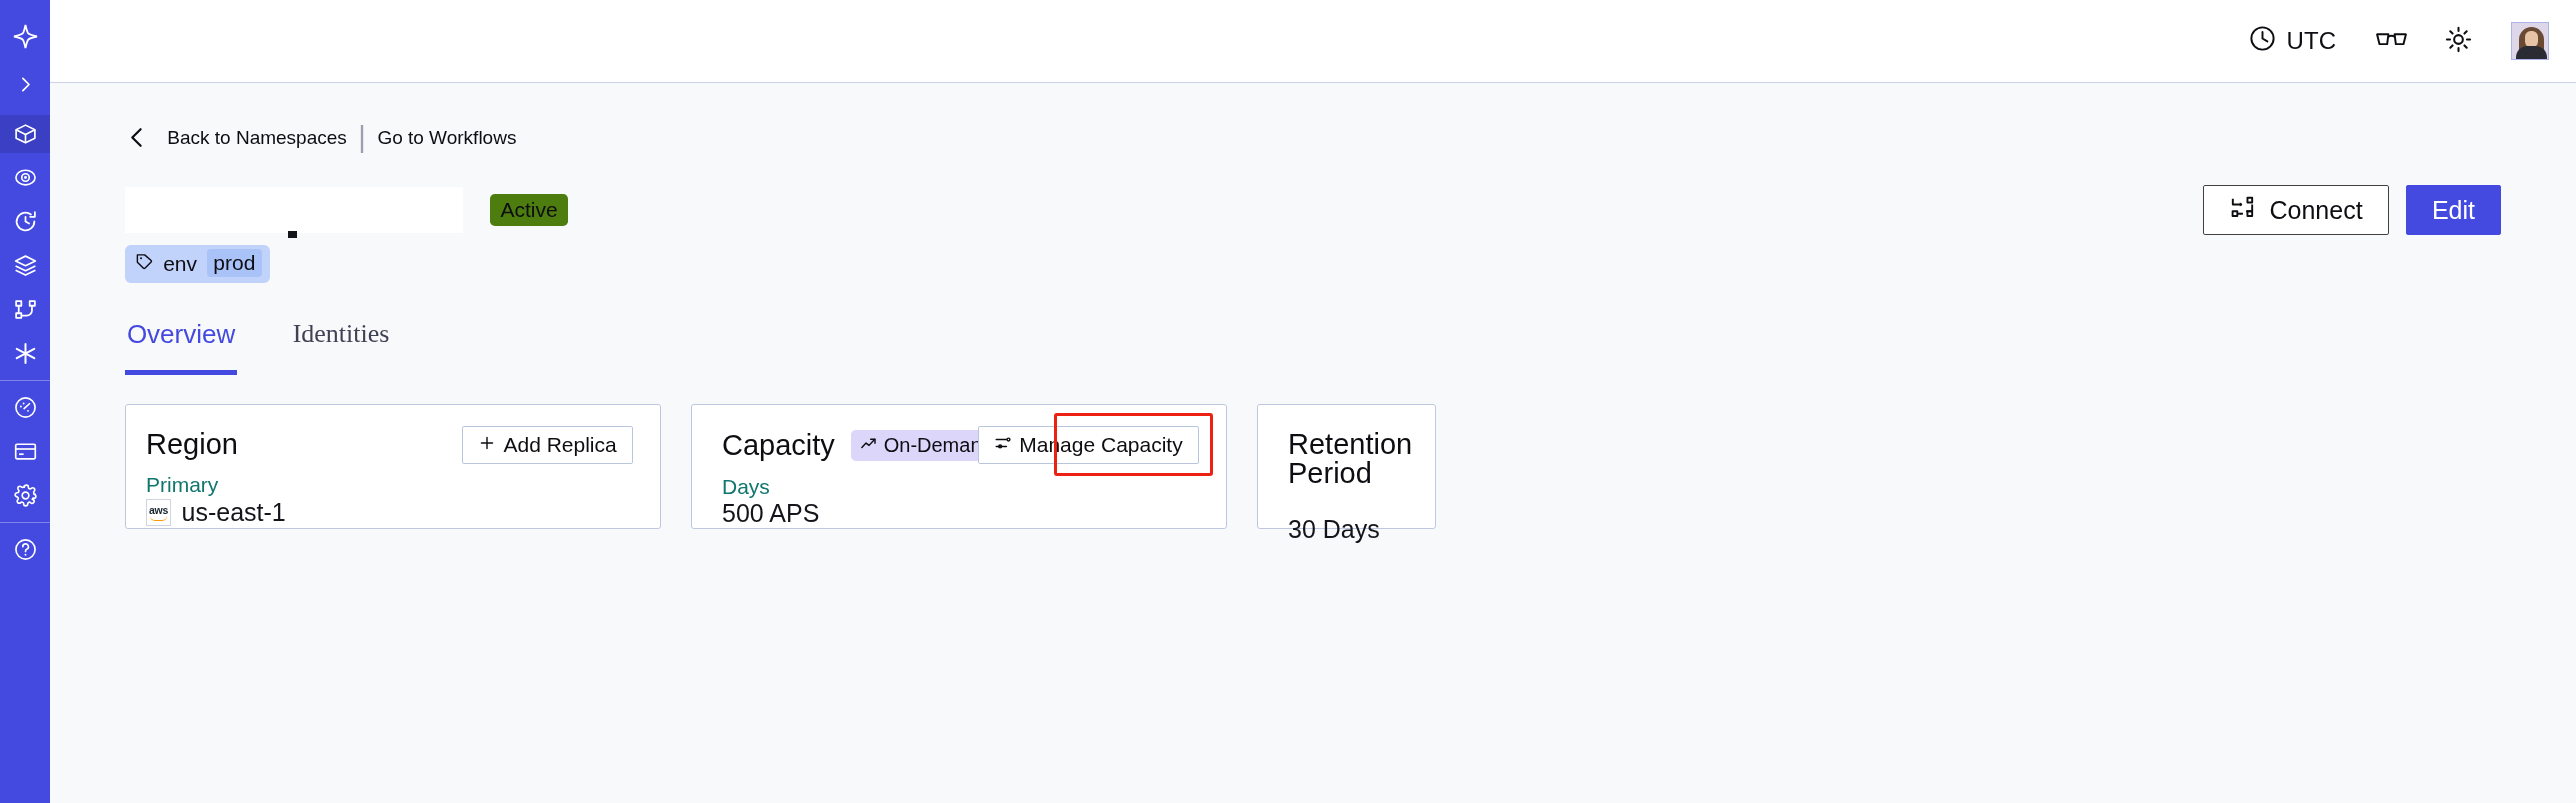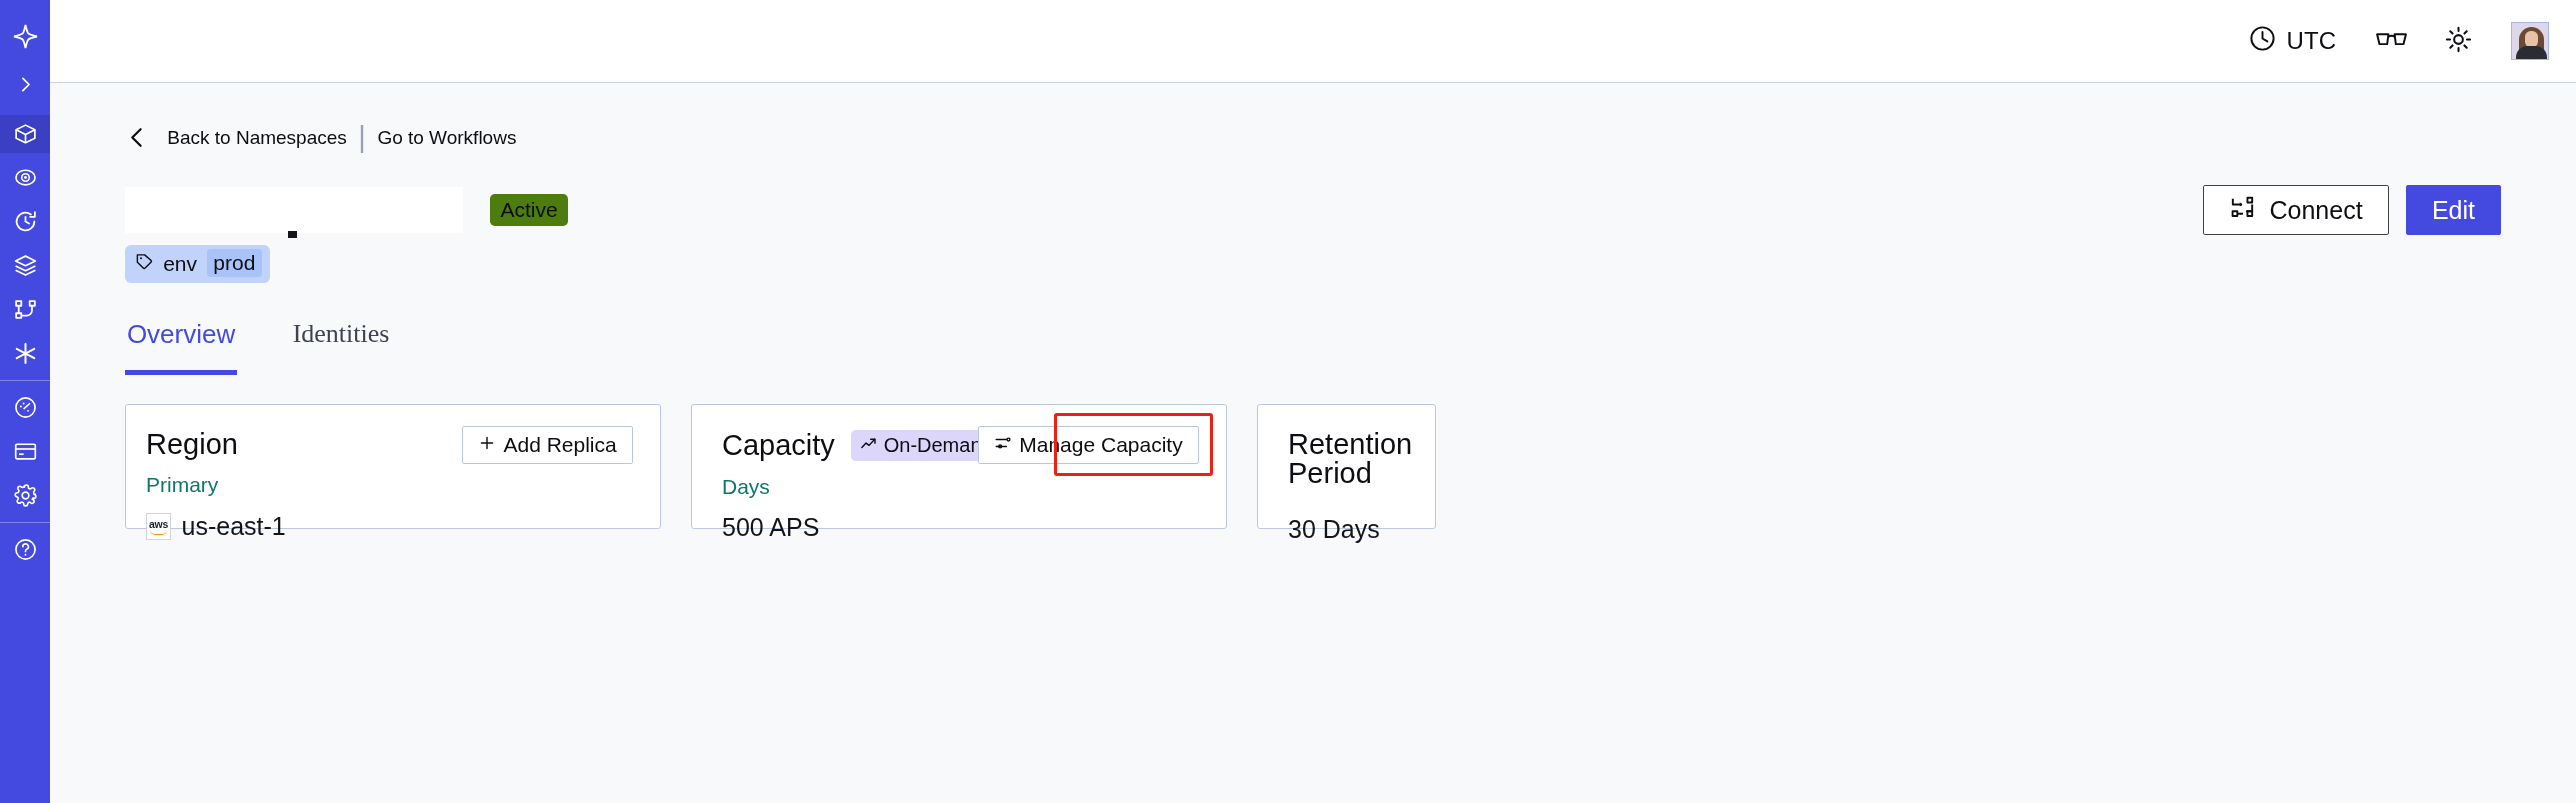--- a/index.html
+++ b/index.html
@@ -230,21 +230,21 @@
     width: 159px; height: 63px;
     border: 3.8px solid #ec2113;
     border-radius: 2.9px;
     pointer-events: none;
   }
   .card-sub {
     margin-top: 15.3px;
     font-size: 21px; color: #0f766e; line-height: 1;
   }
   .card-val {
-    margin-top: 18px;
+    margin-top: 4px;
     font-size: 25px; color: #14141a; line-height: 1;
     display: flex; align-items: center; gap: 10.5px;
   }
   .retention .card-val { margin-top: 29px; }
   .aws-badge {
     width: 25px; height: 27px;
     border: 1px solid #cfd4e0; background: #fff;
     display: flex; flex-direction: column; align-items: center; justify-content: center;
     flex: 0 0 25px;
   }

